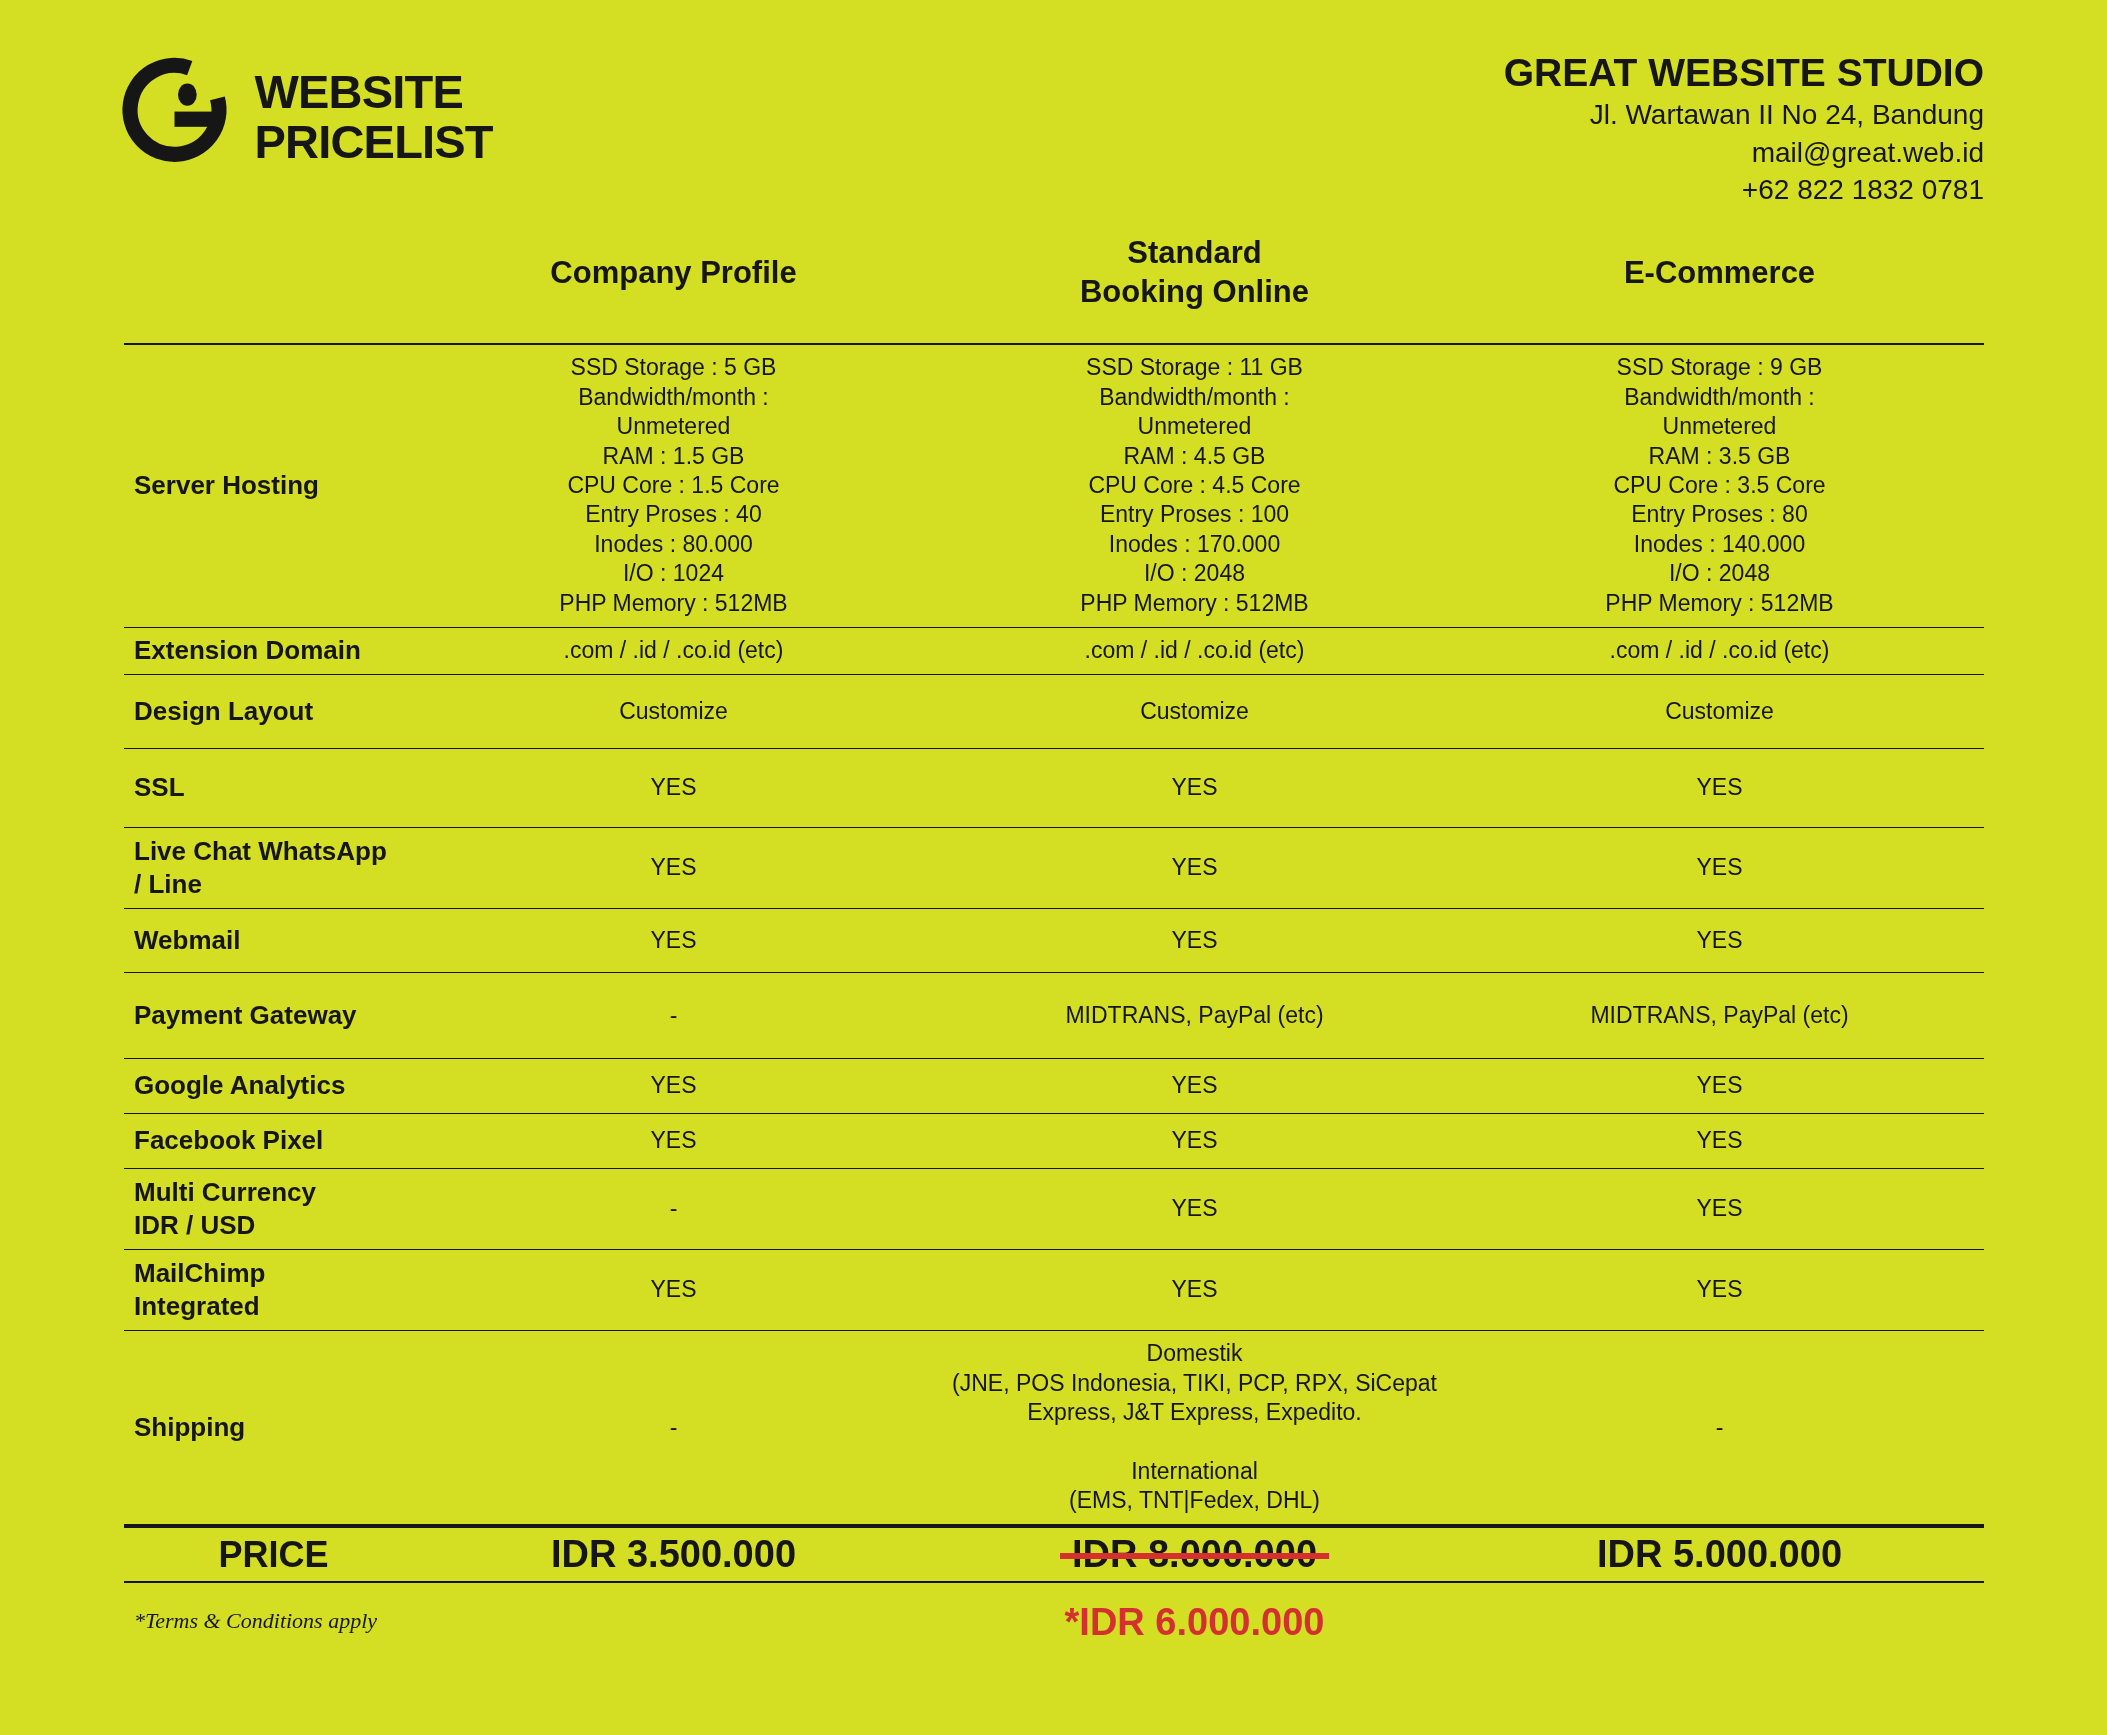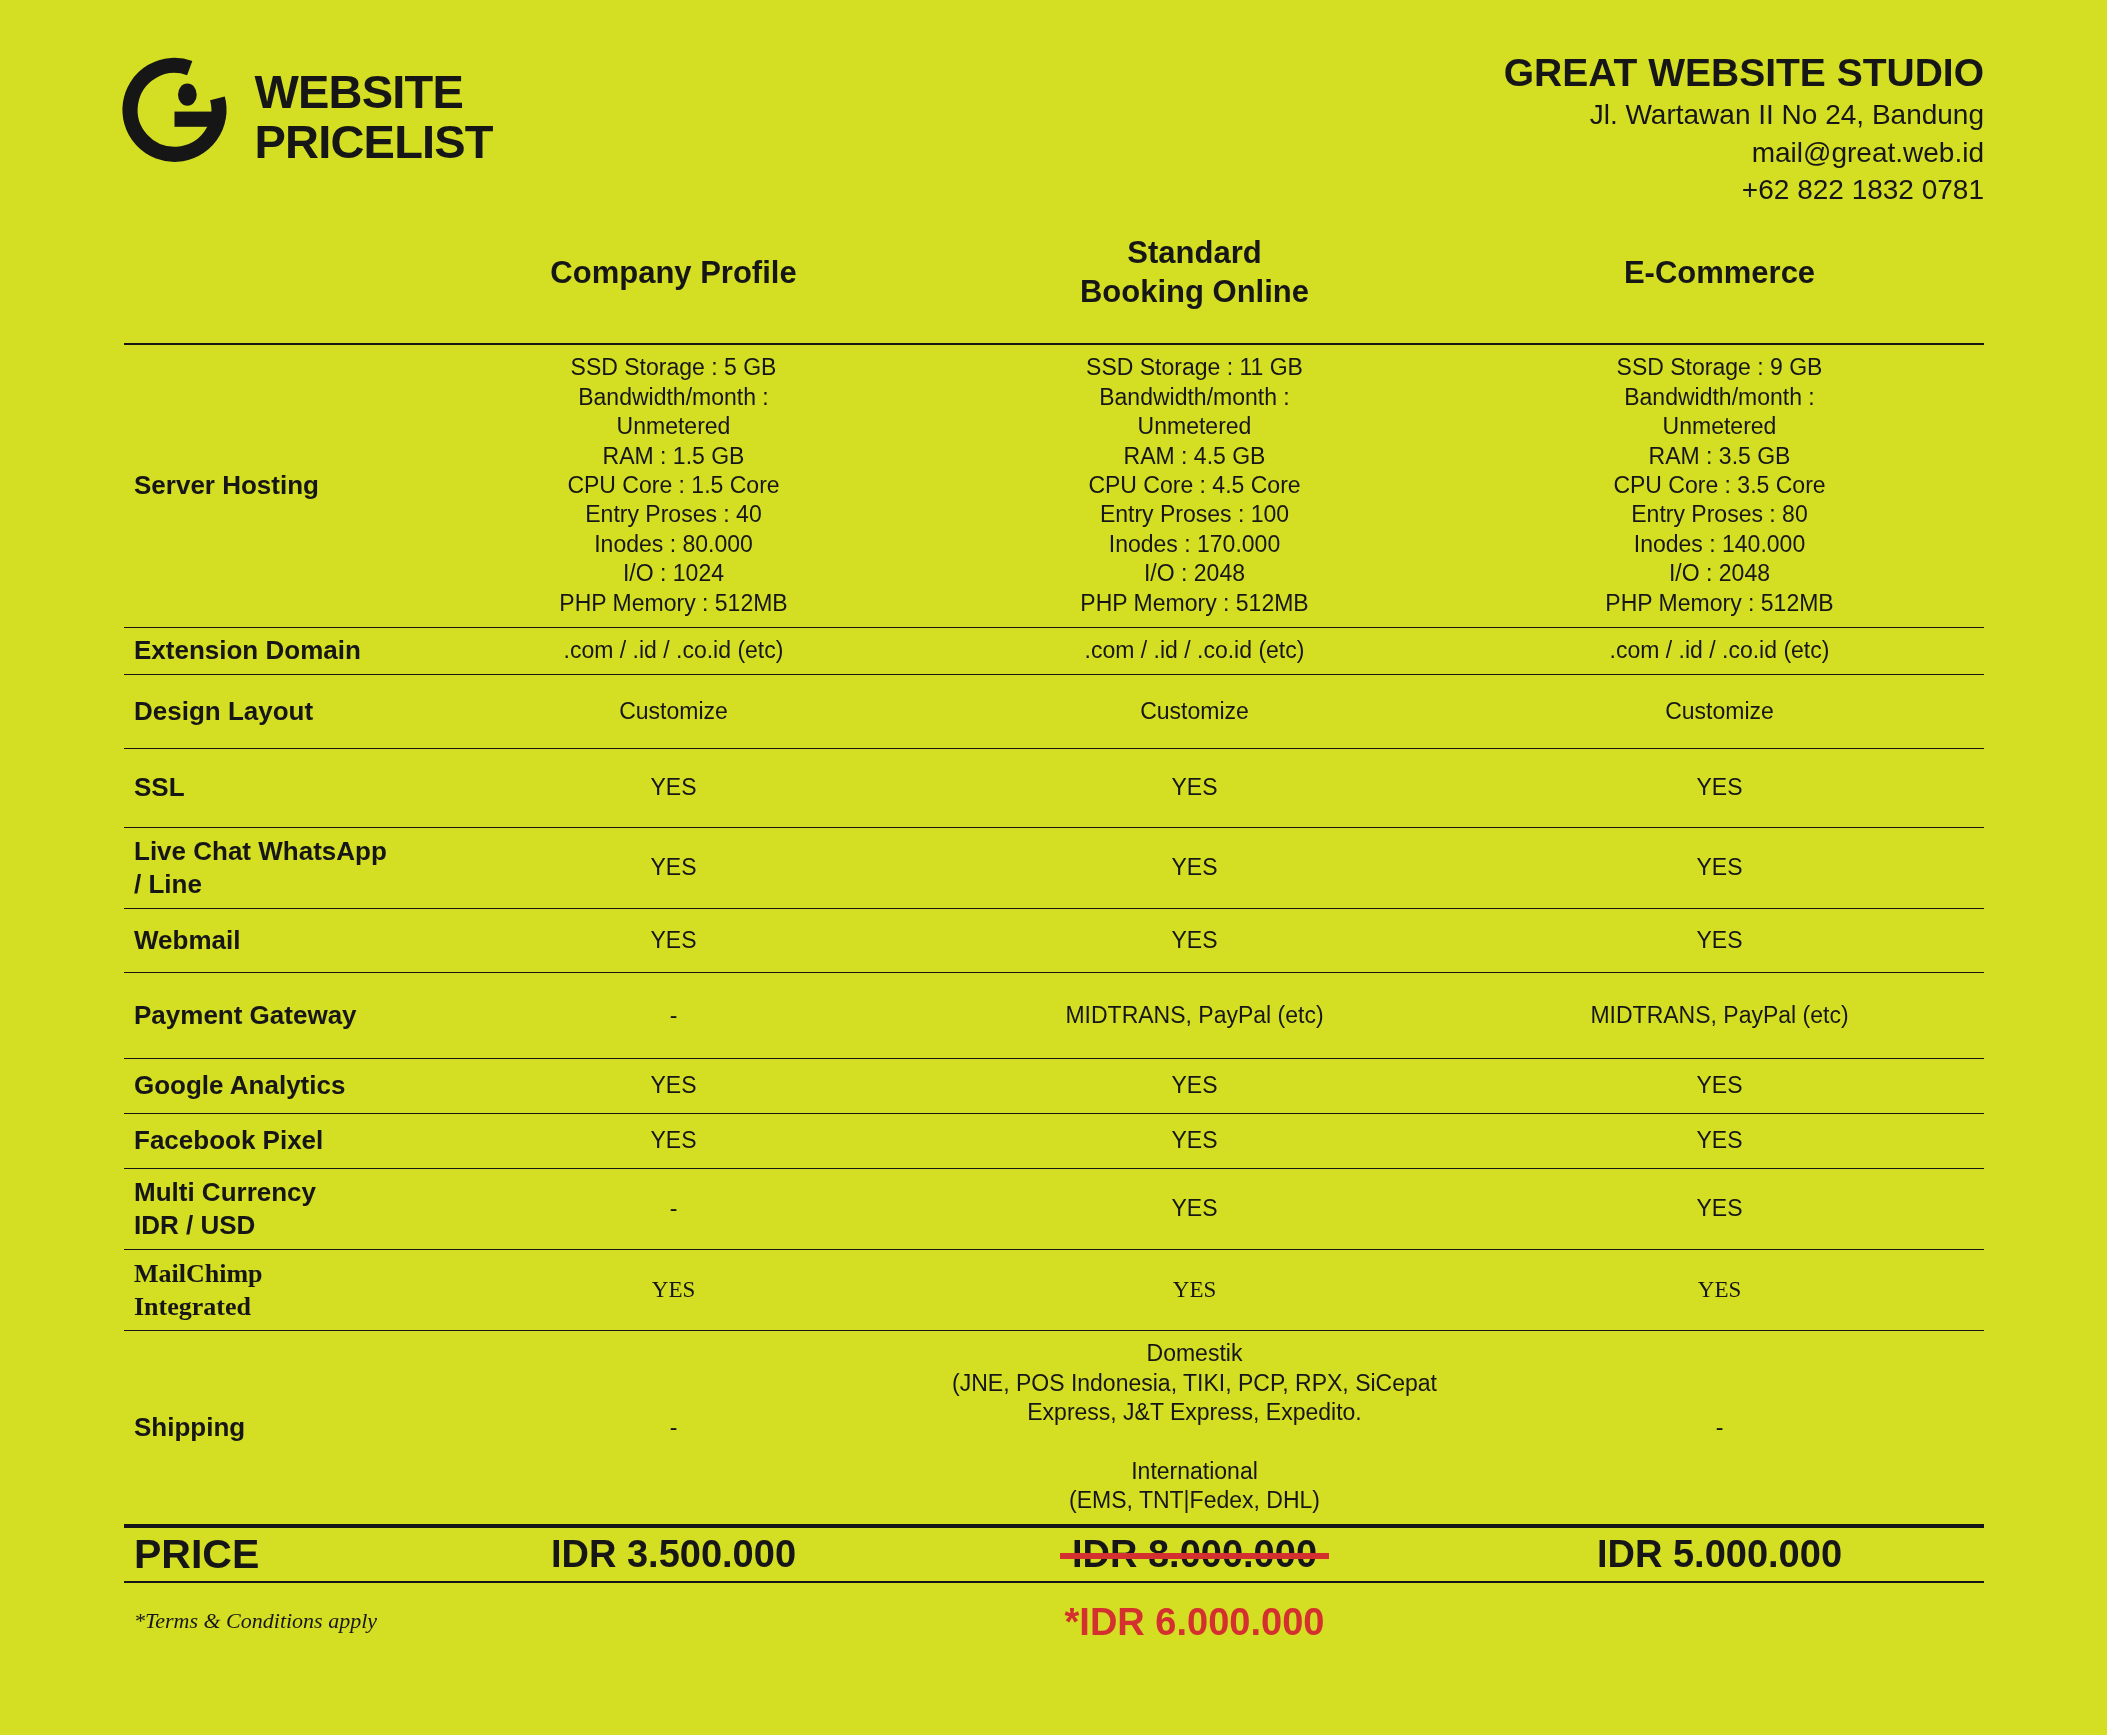--- a/index.html
+++ b/index.html
@@ -46,26 +46,26 @@
   .r0{min-height:271px;}
   .r1{min-height:47px;}
   .r2{min-height:74px;}
   .r3{min-height:79px;}
   .r4{min-height:81px;}
   .r5{min-height:64px;}
   .r6{min-height:86px;}
   .r7{min-height:55px;}
   .r8{min-height:55px;}
   .r9{min-height:81px;}
-  .r10{min-height:81px;font-family:Liberation Serif, serif;}
+  .r10{min-height:81px;}
   .r11{min-height:180px;}
 
   
   .trow.price{min-height:58px;border-top:3.3px solid var(--ink);border-bottom:2.5px solid var(--ink);}
-  .price-label{font-weight:bold;font-size:41px;padding-left:10px;letter-spacing:0;}
+  .price-label{font-weight:bold;font-size:36px;padding-left:10px;letter-spacing:0;text-align:center;}
   .price-value{font-weight:bold;font-size:38px;text-align:center;white-space:nowrap;}
   .strike{position:relative;display:inline-block;}
   .strike::after{
     content:"";position:absolute;left:-11.6px;right:-11.6px;top:47%;height:5.8px;
     background:var(--red);
   }
 
   
   .trow.foot{border-bottom:none;align-items:start;padding-top:13.2px;}
   .terms{

